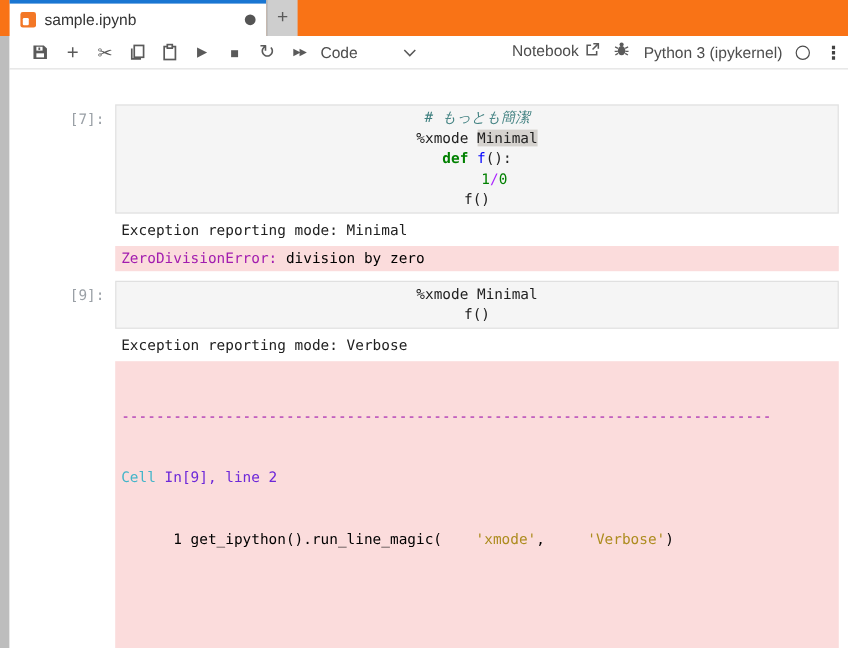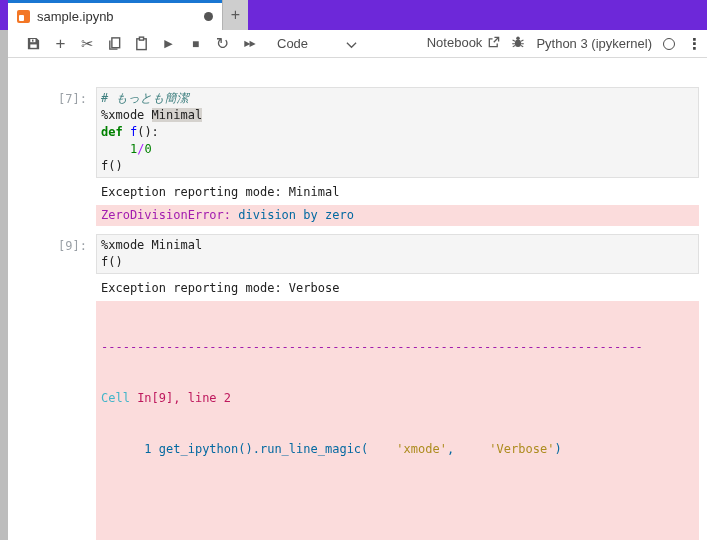--- a/index.html
+++ b/index.html
@@ -6,21 +6,21 @@
   body{
     width:707px;height:540px;position:relative;overflow:hidden;
     background:#ffffff;font-family:"Liberation Sans","DejaVu Sans",sans-serif;
     -webkit-font-smoothing:antialiased;
   }
 
   
   .left-strip{position:absolute;left:0;top:0;width:8px;height:540px;background:#bdbdbd;}
 
   
-  .tabbar{position:absolute;top:0;left:0;right:0;height:30px;background:#6d28d9;
+  .tabbar{position:absolute;top:0;left:0;right:0;height:30px;background:#f97316;
           display:flex;align-items:stretch;padding-left:8px;box-sizing:border-box;}
   .tab{width:214px;background:#ffffff;border-top:3px solid #1976d2;
        display:flex;align-items:center;gap:7px;padding:0 9px;box-sizing:border-box;cursor:default;}
   .nb-file-icon{width:13px;height:13px;background:#f37726;border-radius:2px;position:relative;flex:none;}
   .nb-file-icon::after{content:"";position:absolute;left:2px;bottom:2px;width:5px;height:6px;background:#ffffff;border-radius:1px;}
   .tab-title{font-size:13px;color:#333333;}
   .tab-dot{width:9px;height:9px;border-radius:50%;background:#555555;margin-left:auto;flex:none;}
   .newtab{width:25px;background:#cecece;border-left:1px solid #b3b3b3;color:#5a5a5a;
           display:flex;align-items:center;justify-content:center;font-size:16px;cursor:pointer;}
 
@@ -28,60 +28,60 @@
   .toolbar{position:absolute;top:30px;left:8px;right:0;height:28px;background:#ffffff;
            border-bottom:1px solid #d9d9d9;display:flex;align-items:center;
            box-sizing:border-box;padding:0 3px 0 12px;color:#5a5a5a;}
   .tbtn{width:27px;height:26px;display:flex;align-items:center;justify-content:center;
         cursor:pointer;flex:none;font-size:13px;color:#5a5a5a;}
   .tbtn svg{display:block;}
   .glyph-run{font-size:11px;}
   .glyph-stop{font-size:12px;}
   .glyph-restart{font-size:16px;line-height:1;}
   .glyph-ffwd{font-size:8px;letter-spacing:-1px;}
-  .celltype{margin-left:14px;display:flex;align-items:center;cursor:pointer;}
+  .celltype{margin-left:4px;display:flex;align-items:center;cursor:pointer;}
   .celltype-label{font-size:13px;color:#4d4d4d;}
   .celltype-chev{margin-left:38px;}
   .tb-right{margin-left:auto;display:flex;align-items:center;gap:11px;padding-right:1px;}
   .nb-mode{display:flex;align-items:flex-start;gap:5px;cursor:pointer;}
   .nb-mode-label{font-size:13px;color:#4d4d4d;}
   .kernel-name{font-size:13px;color:#4d4d4d;cursor:pointer;}
   .kernel-status{width:12px;height:12px;border:1.6px solid #4d4d4d;border-radius:50%;box-sizing:border-box;cursor:pointer;}
   .menu-dots{font-size:15px;font-weight:bold;color:#424242;cursor:pointer;padding:0 1px;}
 
   
   .content{position:absolute;top:58px;left:8px;right:0;bottom:0;background:#ffffff;
            padding-top:29px;box-sizing:border-box;}
   .cellrow{display:flex;align-items:flex-start;position:relative;}
   .prompt{width:88px;flex:none;text-align:right;padding-right:9px;padding-top:5px;box-sizing:border-box;
           font-family:"DejaVu Sans Mono","Liberation Mono",monospace;font-size:12px;color:#9aa0a6;}
   .inputbox{flex:1;margin-right:8px;background:#f5f5f5;border:1px solid #e0e0e0;
             padding:2px 4px;font-family:"DejaVu Sans Mono","Liberation Mono",monospace;
-            font-size:12px;line-height:17px;color:#212121;cursor:text;}
+            font-size:12px;line-height:17px;color:#212121;cursor:text;text-align:center;}
   .cm-line{white-space:pre;height:17px;}
 
   .outstream{margin:6px 8px 0 88px;padding-left:5px;white-space:pre;
              font-family:"DejaVu Sans Mono","Liberation Mono",monospace;font-size:12px;line-height:17px;color:#212121;}
   .errbox{margin:4px 8px 0 88px;background:#fbdcdc;padding:2px 5px;white-space:pre;
           font-family:"DejaVu Sans Mono","Liberation Mono",monospace;font-size:12px;line-height:17px;color:#3b3b3b;}
   .tbbox{margin:4px 8px 0 88px;background:#fbdcdc;padding:4px 5px;white-space:pre;
          font-family:"DejaVu Sans Mono","Liberation Mono",monospace;font-size:12px;line-height:17px;color:#3b3b3b;}
 
   
   .s-com{color:#408080;font-style:italic;}
   .s-txt{color:#212121;}
   .s-sel{color:#212121;background:#d5d2ce;}
   .s-kw{color:#008000;font-weight:bold;}
   .s-fn{color:#0000ff;}
   .s-num{color:#008000;}
   .s-op{color:#aa22ff;}
   .s-err{color:#a21caf;}
-  .s-dark{color:#0369a1;}
+  .s-dark{color:#000000;}
   .s-cyan{color:#43b5c9;}
-  .s-grn{color:#be185d;}
+  .s-grn{color:#6d28d9;}
   .s-yel{color:#ad8c1f;margin-left:28px;}
   .cbtn{cursor:pointer;display:flex;align-items:center;justify-content:center;color:#5f5f5f;}
 </style>
 </head>
 <body>
 
 <div class="left-strip"></div>
 
 <div class="tabbar">
   <div class="tab">

